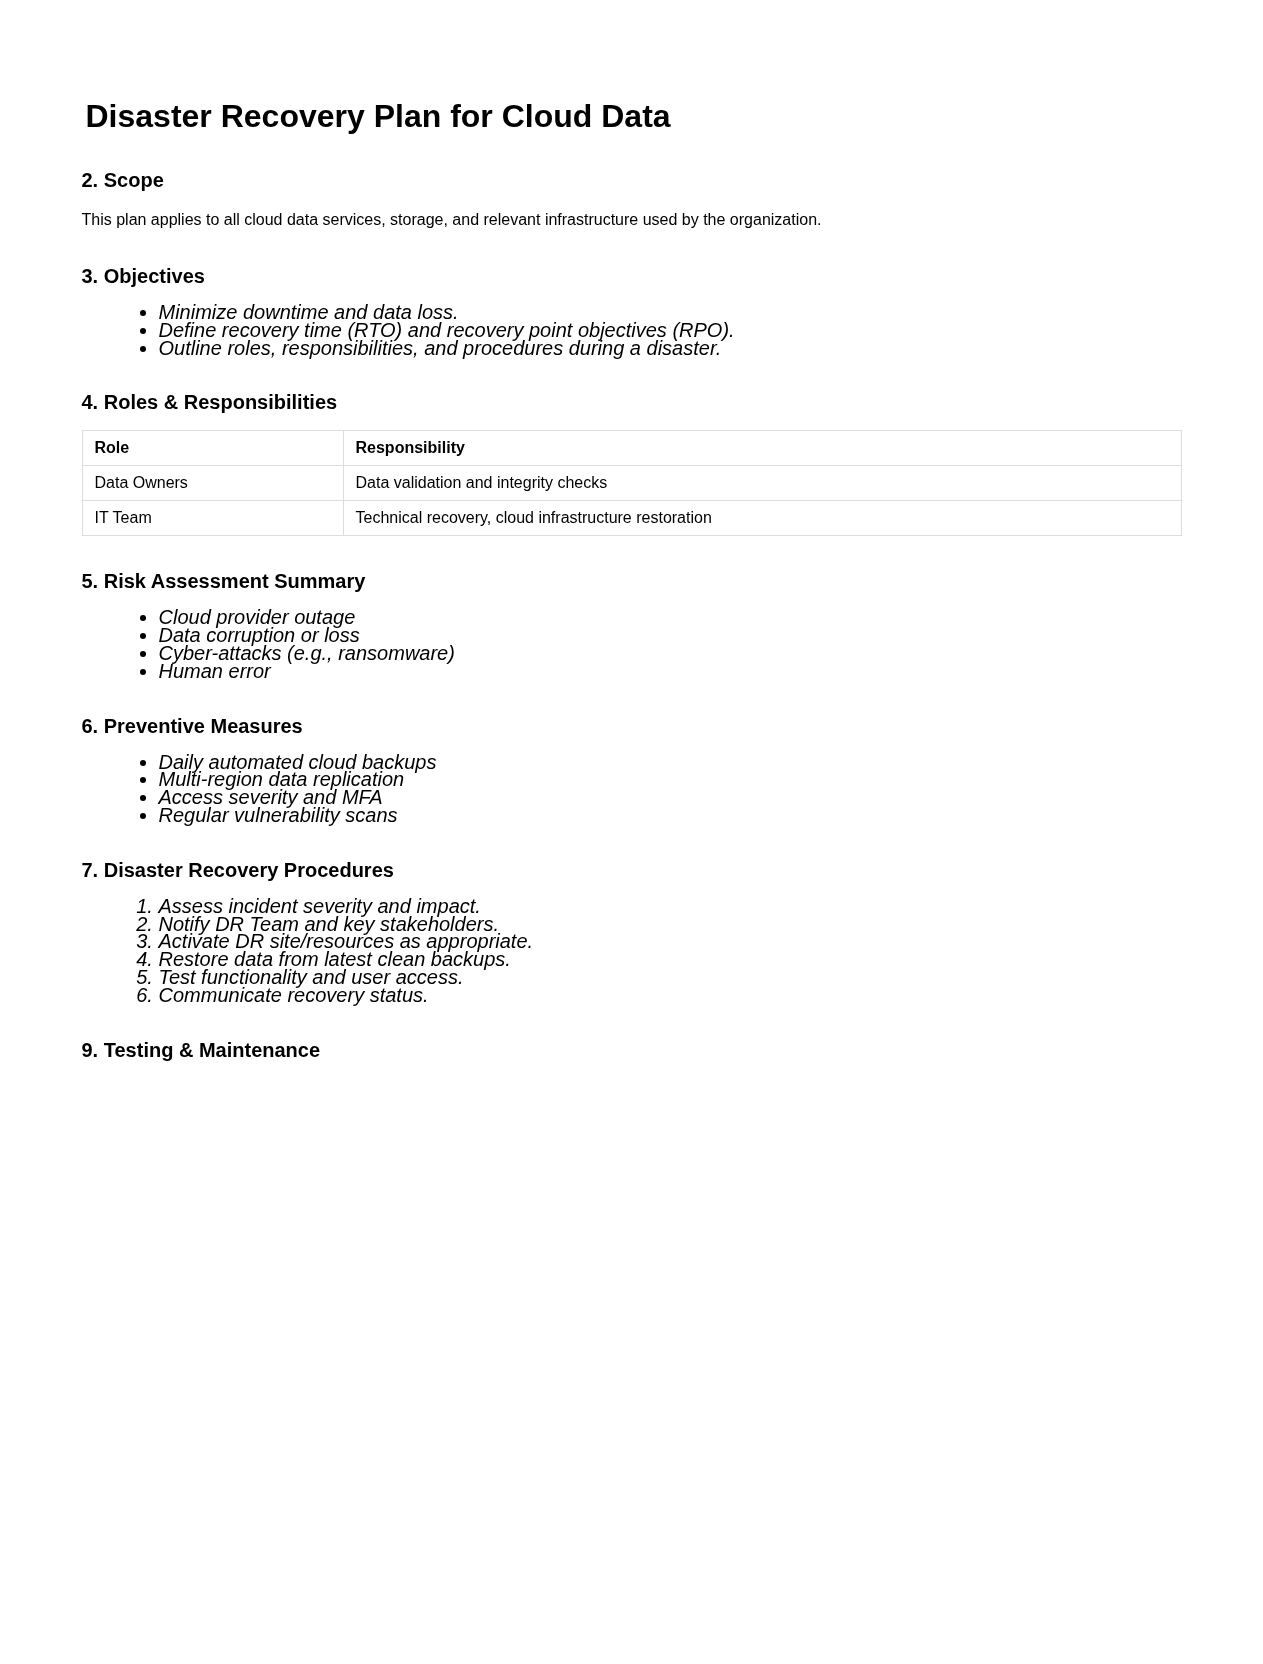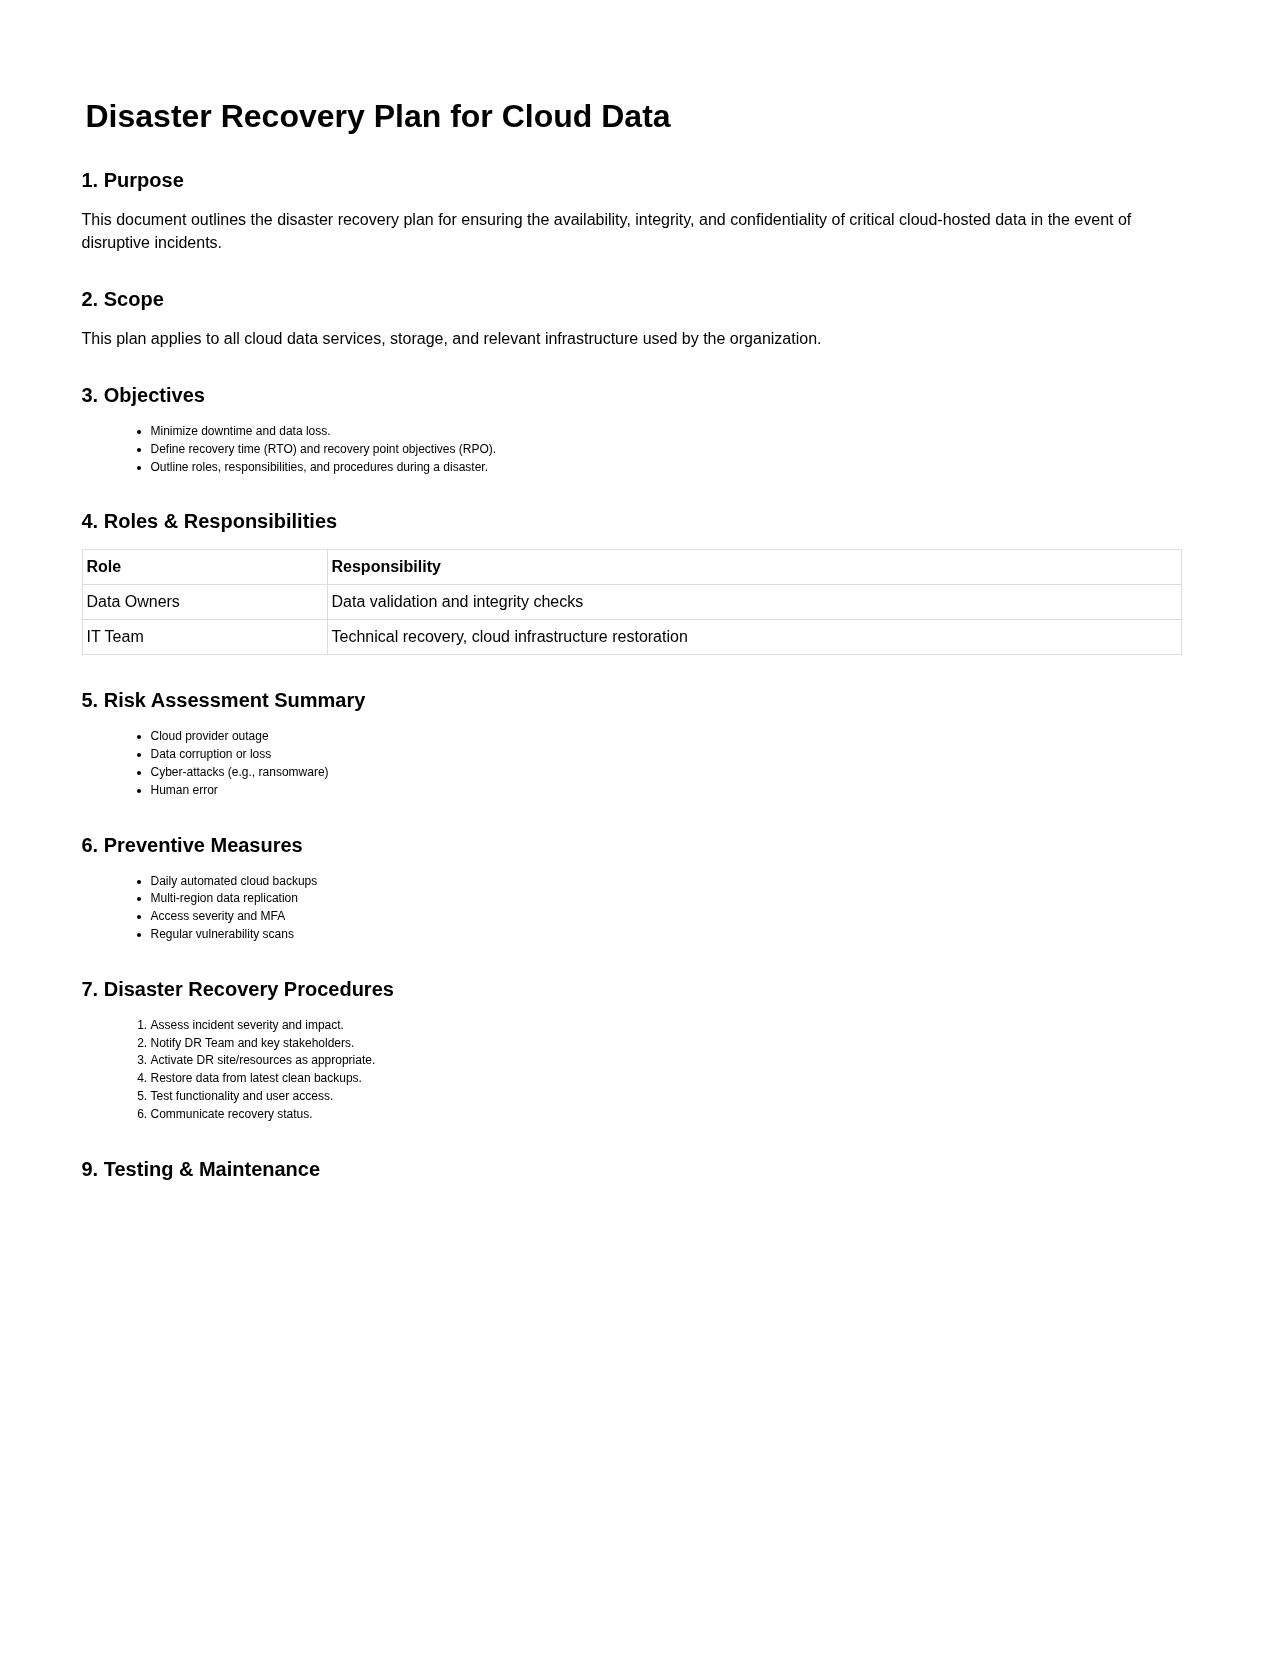--- a/index.html
+++ b/index.html
@@ -2,41 +2,37 @@
 <html><head>
 <meta charset="utf-8">
 <style>
   html, body { margin: 0; padding: 0; background: #ffffff; }
   body { width: 1263px; height: 1664px; overflow: hidden; font-family: "Liberation Sans", sans-serif; color: #000; }
   .viewport { width: 1263px; height: 1298px; overflow: hidden; }
   .doc { width: 1100px; margin: 0 auto; padding-top: 93px; }
   h1 { font-size: 32px; font-weight: bold; line-height: 38px; margin: 4px; }
   h2 { font-size: 20px; font-weight: bold; line-height: 24px; margin: 33px 0 16px 0; }
   p { font-size: 16px; line-height: 23px; margin: 0; }
-  ul, ol { font-size: 12px; line-height: 17.8px; margin: 4px; padding-left: 65px; }
+  ul, ol { font-size: 20px; line-height: 17.8px; margin: 12px; padding-left: 65px; font-style: italic; }
   ul { list-style: disc; }
   ol { list-style: decimal; }
   li { margin: 0; }
   table { width: 1100px; border-collapse: collapse; font-size: 16px; }
-  th, td { border: 1px solid #dddddd; padding: 8px 4px; line-height: 18px; text-align: left; vertical-align: middle; }
+  th, td { border: 1px solid #dddddd; padding: 8px 12px; line-height: 18px; text-align: left; vertical-align: middle; }
   th { font-weight: bold; font-size: 16px; }
   th.col-role, td.col-role { width: 236px; }
 </style>
 </head>
 <body>
 
 <div class="viewport">
   <div class="doc">
 
     <h1>Disaster Recovery Plan for Cloud Data</h1>
 
-    <section>
-      <h2>1. Purpose</h2>
-      <p>This document outlines the disaster recovery plan for ensuring the availability, integrity, and confidentiality of critical cloud-hosted data in the event of disruptive incidents.</p>
-    </section>
 
     <section>
       <h2>2. Scope</h2>
       <p>This plan applies to all cloud data services, storage, and relevant infrastructure used by the organization.</p>
     </section>
 
     <section>
       <h2>3. Objectives</h2>
       <ul>
         <li>Minimize downtime and data loss.</li>

